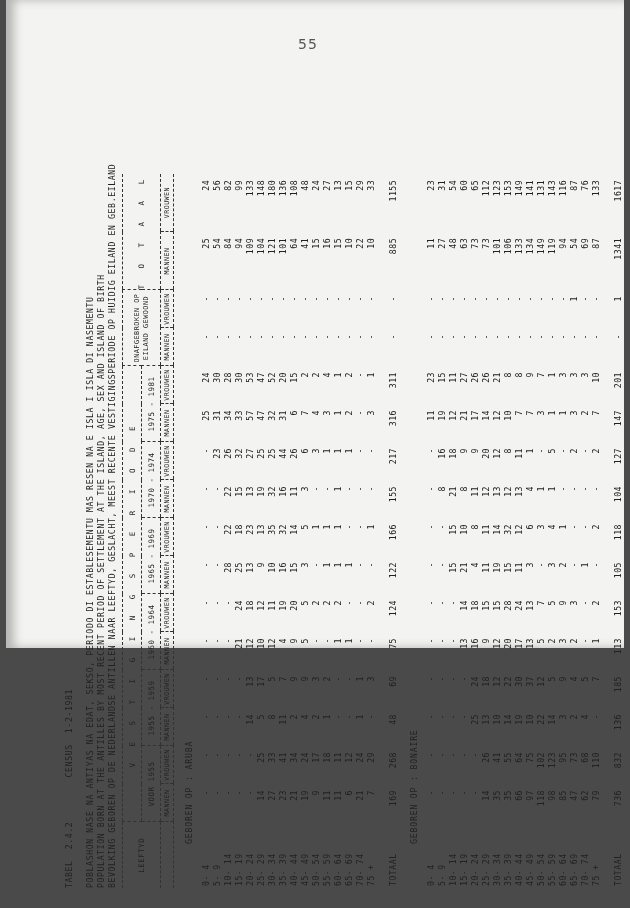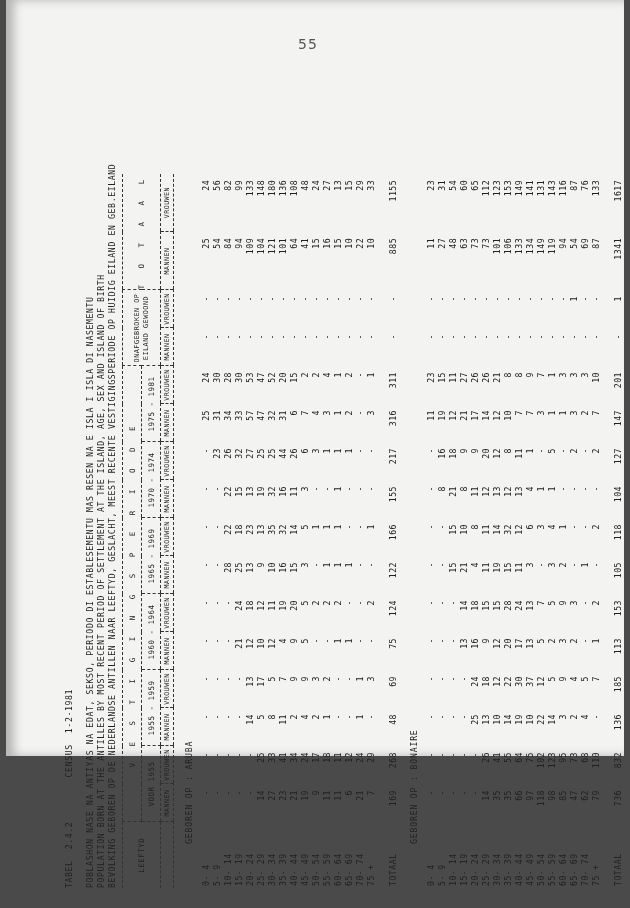--- a/index.html
+++ b/index.html
@@ -1,17 +1,17 @@
 <!DOCTYPE html>
 <html><head>
 <meta charset="utf-8">
 <style>
   html, body { margin:0; padding:0; }
   body { width:630px; height:908px; background:#4a4a4a; position:relative; overflow:hidden; font-family:"DejaVu Sans Mono", monospace; }
-  .page { position:absolute; left:6px; top:0; width:618px; height:756px; background:#f3f3f1; box-shadow: inset 8px 0 10px rgba(0,0,0,0.25); }
+  .page { position:absolute; left:6px; top:0; width:618px; height:648px; background:#f3f3f1; box-shadow: inset 8px 0 10px rgba(0,0,0,0.25); }
   .pageno { position:absolute; left:292px; top:36px; font-size:14px; color:#555; font-family:"DejaVu Sans", sans-serif; letter-spacing:1px; }
   
   .rot { position:absolute; width:820px; height:560px; left:58px; top:888px; transform-origin:0 0; transform:rotate(-90deg); color:#222; font-size:8.2px; line-height:11px; }
   .hdr div { white-space:pre; letter-spacing:0.6px; }
   .title-row { margin-bottom:10px; }
   table { border-collapse:collapse; table-layout:fixed; margin-top:4px; }
   td, th { padding:0; text-align:center; font-weight:normal; white-space:nowrap; letter-spacing:0.5px; }
   .dash-border { border-top:1px dashed #333; }
   .hdrtab th { border-left:1px dashed #333; height:18px; font-size:7.5px; }
   .hdrtab th.first { border-left:none; }

